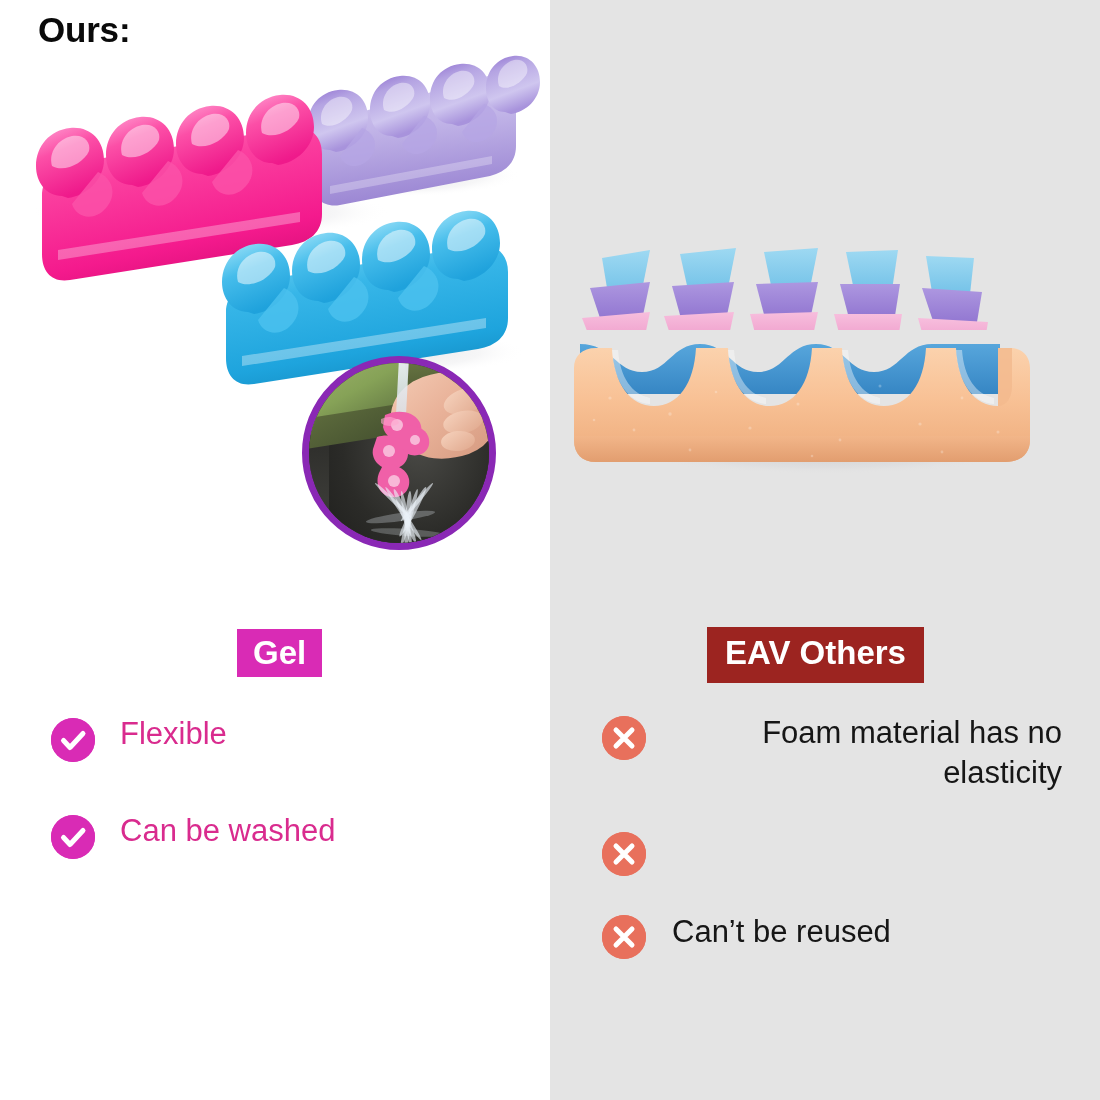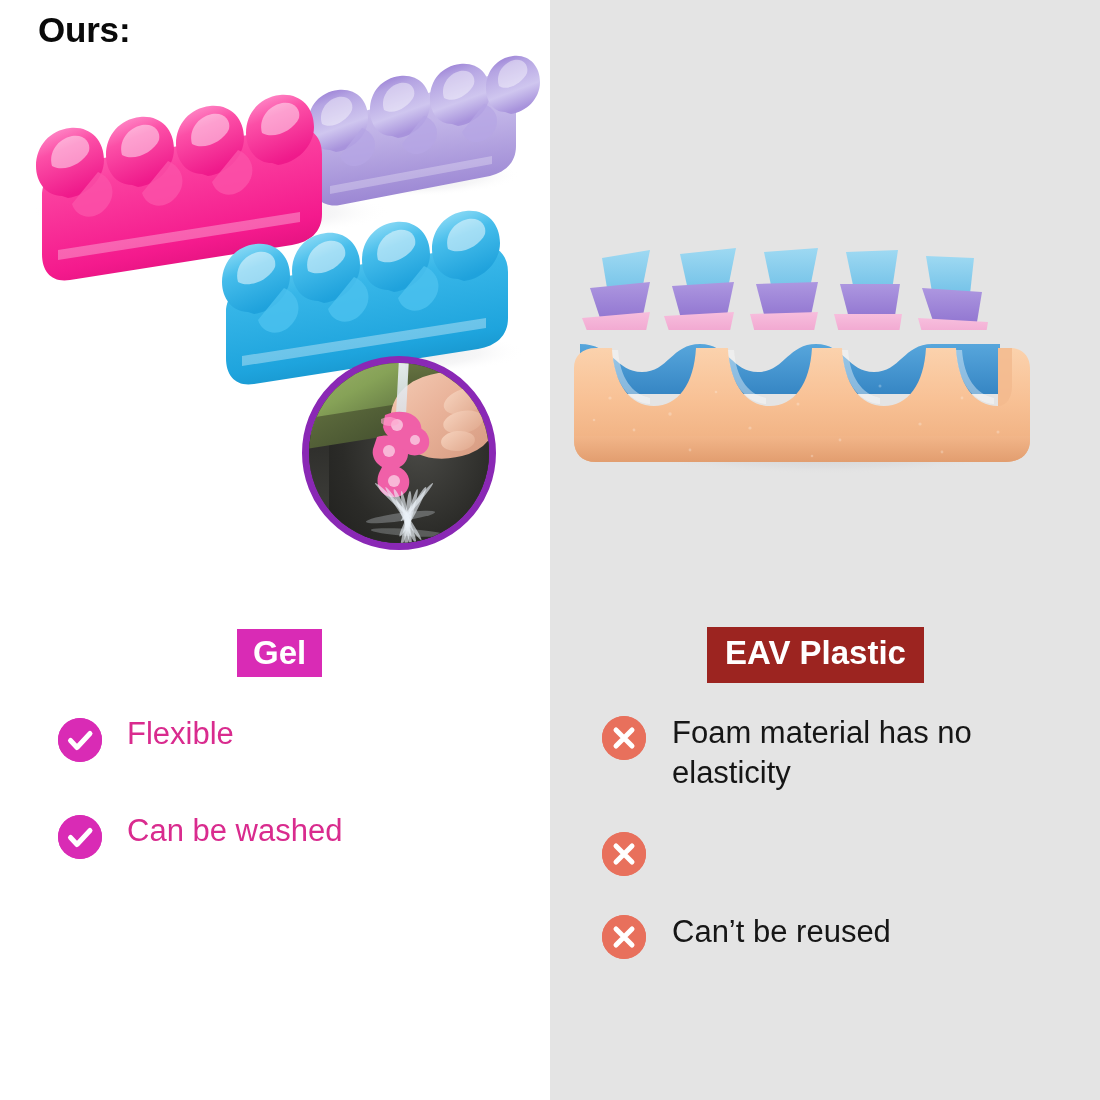--- a/index.html
+++ b/index.html
@@ -64,22 +64,22 @@
     background: #9c2420;
   }
 
   
   .feature-list {
     position: absolute;
     list-style: none;
     margin: 0;
     padding: 0;
   }
-  .list-pros { left: 58px;  top: 715px; width: 440px; text-align: center; }
-  .list-cons { left: 602px; top: 713px; width: 470px; }
+  .list-pros { left: 51px;  top: 715px; width: 440px; text-align: center; }
+  .list-cons { left: 602px; top: 713px; width: 470px; text-align: right; }
 
   .feature-item {
     display: flex;
     align-items: flex-start;
     margin: 0;
   }
   .list-pros .feature-item { margin-bottom: 50px; }
   .list-cons .feature-item { margin-bottom: 36px; }
 
   .icon-badge {
@@ -529,21 +529,21 @@
         <path d="M406,350 C408,382 422,402 444,404 L444,398 C426,394 414,378 412,350 Z"></path>
       </g>
 
       <path d="M448,348 L448,406 C456,406 462,398 462,386 L462,348 Z" fill="#f3b98d" opacity="0.8"></path>
     </svg>
   </div>
 
   <div class="col-title ours">Ours:</div>
 
   <div class="badge badge-gel">Gel</div>
-  <div class="badge badge-eav">EAV Plastic</div>
+  <div class="badge badge-eav">EAV Others</div>
 
   <ul class="feature-list list-pros">
     <li class="feature-item">
       <span class="icon-badge icon-check">
         <svg viewBox="0 0 44 44" xmlns="http://www.w3.org/2000/svg">
           <circle cx="22" cy="22" r="22" fill="#d92bb5"></circle>
           <path d="M12.5,22.5 L19,29.5 L32,15.5" fill="none" stroke="#ffffff" stroke-width="5" stroke-linecap="round" stroke-linejoin="round"></path>
         </svg>
       </span>
       <span class="feature-text pros-text">Flexible</span>

